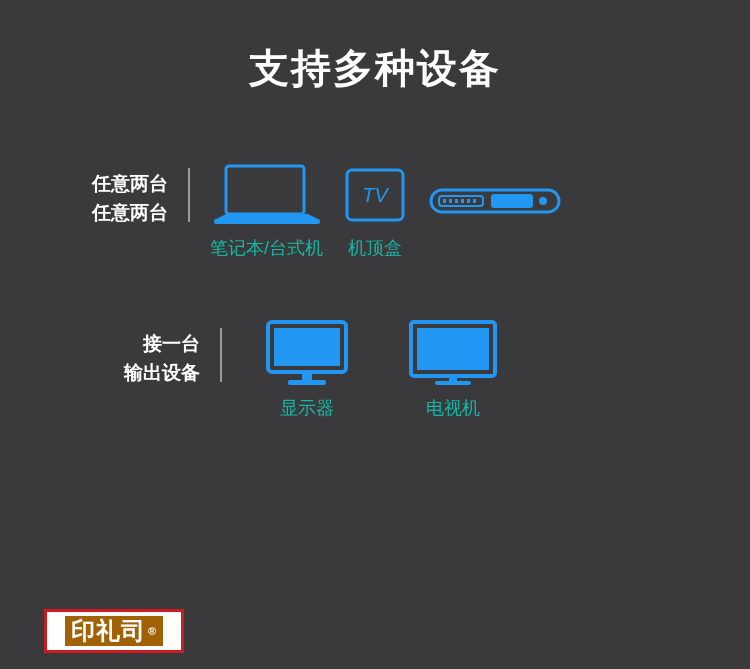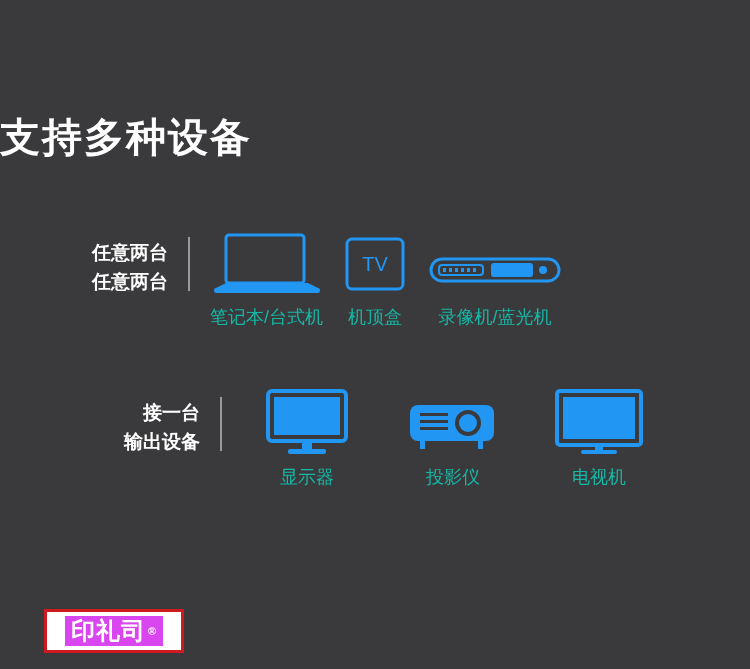--- a/index.html
+++ b/index.html
@@ -14,25 +14,26 @@
     font-family: "Liberation Sans", sans-serif;
     color: #ffffff;
     position: relative;
   }
   .page {
     position: absolute;
     inset: 0;
     background: #3a3a3c;
   }
   .title {
+    text-align: center;
     font-size: 40px;
     font-weight: bold;
     letter-spacing: 2px;
     color: #ffffff;
-    padding-top: 113px;
+    padding-top: 44px;
     line-height: 1.2;
   }
   .subtitle {
     text-align: center;
     font-size: 24px;
     color: #ffffff;
     line-height: 1.6;
     margin-top: 26px;
     padding: 0 16px;
     letter-spacing: 0.5px;
@@ -72,20 +73,21 @@
     display: flex;
     flex-direction: column;
     align-items: center;
     margin-right: 16px;
   }
   .icon-wrap {
     height: 72px;
     display: flex;
     align-items: flex-end;
     justify-content: center;
+    font-style: italic;
   }
   .caption {
     margin-top: 8px;
     font-size: 18px;
     color: #14b8a6;
     white-space: nowrap;
   }
   .logo {
     position: absolute;
     left: 44px;
@@ -93,21 +95,21 @@
     width: 140px;
     height: 44px;
     background: #ffffff;
     border: 3px solid #cf1a1f;
     box-sizing: border-box;
     display: flex;
     align-items: center;
     justify-content: center;
   }
   .logo-inner {
-    background: #d946ef;
+    background: #a16207;
     color: #ffffff;
     font-size: 24px;
     font-weight: bold;
     letter-spacing: 1px;
     padding: 2px 6px;
     line-height: 1.1;
     display: flex;
     align-items: center;
   }
   .logo-reg {
@@ -168,21 +170,20 @@
               <rect x="16" y="37" width="3" height="4" fill="#2196f3"></rect>
               <rect x="22" y="37" width="3" height="4" fill="#2196f3"></rect>
               <rect x="28" y="37" width="3" height="4" fill="#2196f3"></rect>
               <rect x="34" y="37" width="3" height="4" fill="#2196f3"></rect>
               <rect x="40" y="37" width="3" height="4" fill="#2196f3"></rect>
               <rect x="46" y="37" width="3" height="4" fill="#2196f3"></rect>
               <rect x="64" y="32" width="42" height="14" rx="3" ry="3" fill="#2196f3"></rect>
               <circle cx="116" cy="39" r="4" fill="#2196f3"></circle>
             </svg>
           </div>
-          <div class="caption">录像机/蓝光机</div>
         </div>
 
       </div>
     </div>
 
     <div class="row row2">
       <div class="rowlabel">
         <div>接一台</div>
         <div>输出设备</div>
       </div>
@@ -194,35 +195,20 @@
             <svg width="86" height="70" viewBox="0 0 86 70">
               <rect x="4" y="4" width="78" height="50" rx="4" ry="4" fill="none" stroke="#2196f3" stroke-width="4"></rect>
               <rect x="10" y="10" width="66" height="38" fill="#2196f3"></rect>
               <rect x="38" y="54" width="10" height="8" fill="#2196f3"></rect>
               <rect x="24" y="62" width="38" height="5" rx="2" ry="2" fill="#2196f3"></rect>
             </svg>
           </div>
           <div class="caption">显示器</div>
         </div>
 
-        <div class="item" style="width:130px">
-          <div class="icon-wrap">
-            <svg width="98" height="70" viewBox="0 0 98 70">
-              <rect x="6" y="18" width="84" height="36" rx="8" ry="8" fill="#2196f3"></rect>
-              <circle cx="64" cy="36" r="13" fill="#3a3a3c"></circle>
-              <circle cx="64" cy="36" r="9" fill="#2196f3"></circle>
-              <rect x="16" y="26" width="28" height="3" fill="#3a3a3c"></rect>
-              <rect x="16" y="33" width="28" height="3" fill="#3a3a3c"></rect>
-              <rect x="16" y="40" width="28" height="3" fill="#3a3a3c"></rect>
-              <rect x="16" y="54" width="5" height="8" fill="#2196f3"></rect>
-              <rect x="74" y="54" width="5" height="8" fill="#2196f3"></rect>
-            </svg>
-          </div>
-          <div class="caption">投影仪</div>
-        </div>
 
         <div class="item" style="width:130px">
           <div class="icon-wrap">
             <svg width="92" height="70" viewBox="0 0 92 70">
               <rect x="4" y="4" width="84" height="54" rx="3" ry="3" fill="none" stroke="#2196f3" stroke-width="4"></rect>
               <rect x="10" y="10" width="72" height="42" fill="#2196f3"></rect>
               <rect x="42" y="58" width="8" height="6" fill="#2196f3"></rect>
               <rect x="28" y="63" width="36" height="4" rx="2" ry="2" fill="#2196f3"></rect>
             </svg>
           </div>

